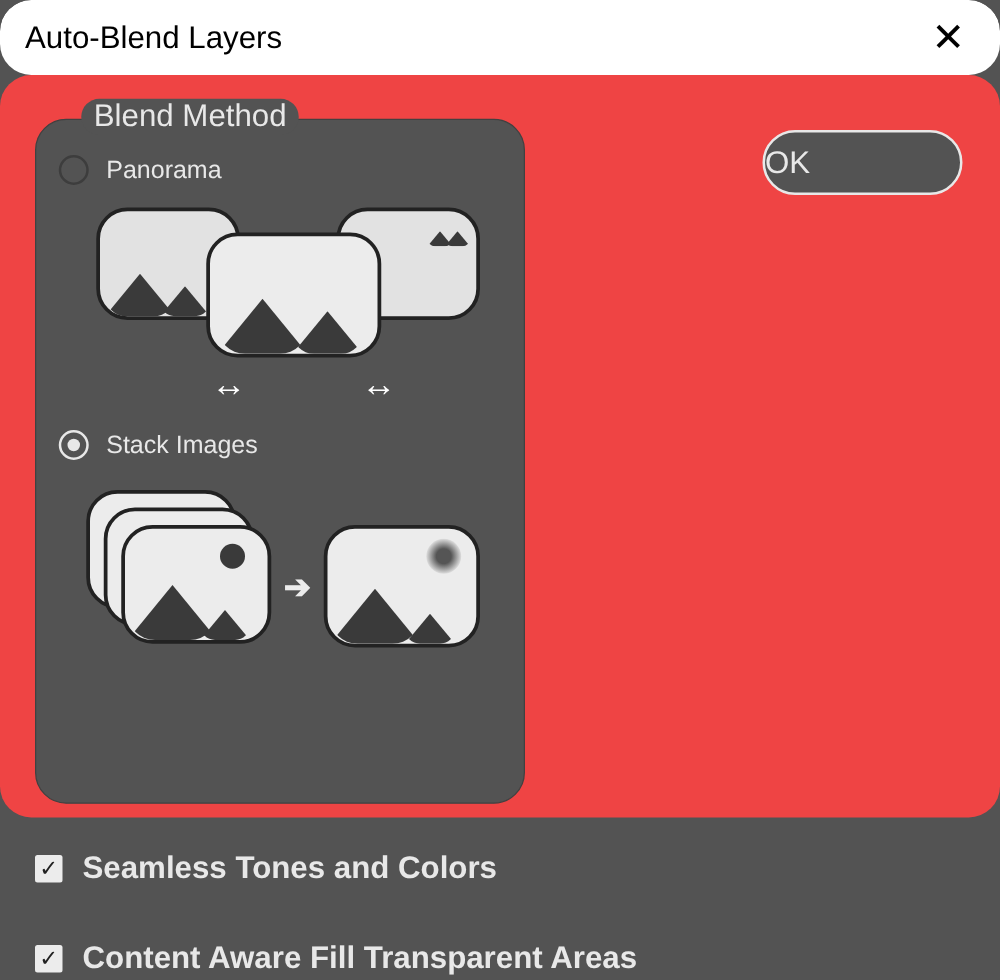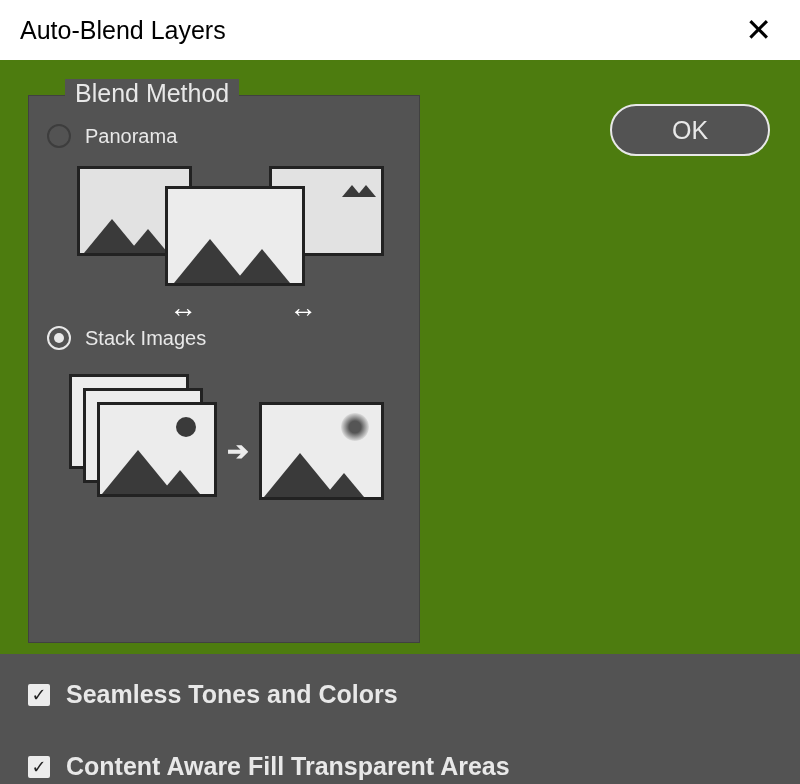--- a/index.html
+++ b/index.html
@@ -1,15 +1,15 @@
 <!DOCTYPE html>
 <html><head>
   <meta charset="utf-8">
   <style>
-    * { box-sizing: border-box; }
+    * { box-sizing: border-box; border-radius: 25px; }
     body {
       margin: 0;
       font-family: "Segoe UI", Tahoma, sans-serif;
       background: #535353;
       width: 800px;
       height: 784px;
       overflow: hidden;
     }
 
     
@@ -28,21 +28,21 @@
     .titlebar-close {
       font-size: 32px;
       color: #000;
       line-height: 1;
       cursor: pointer;
       font-weight: 300;
     }
 
     
     .panel {
-      background: #4d7c0f;
+      background: #ef4444;
       color: #e8e8e8;
       position: relative;
       width: 100%;
       height: 594px;
     }
 
     
     .fieldset {
       position: absolute;
       left: 28px;
@@ -64,21 +64,21 @@
 
     
     .radio-row {
       display: flex;
       align-items: center;
       gap: 14px;
       padding-left: 18px;
       cursor: pointer;
     }
     .radio-panorama { margin-top: 28px; }
-    .radio-stack    { }
+    .radio-stack    { margin-top: 18px; }
 
     .radio-circle {
       width: 24px;
       height: 24px;
       border-radius: 50%;
       border: 2px solid #3d3d3d;
       background: #535353;
       display: flex;
       align-items: center;
       justify-content: center;
@@ -179,21 +179,21 @@
     .btn {
       position: absolute;
       right: 30px;
       width: 160px;
       height: 52px;
       border: 2px solid #e8e8e8;
       border-radius: 26px;
       background: #535353;
       color: #e8e8e8;
       font-size: 25px;
-      text-align: center;
+      text-align: left;
       line-height: 48px;
       cursor: pointer;
     }
     .btn-ok     { top: 44px; }
     .btn-cancel { top: 120px; }
 
     
     .chk-row {
       position: absolute;
       left: 28px;

